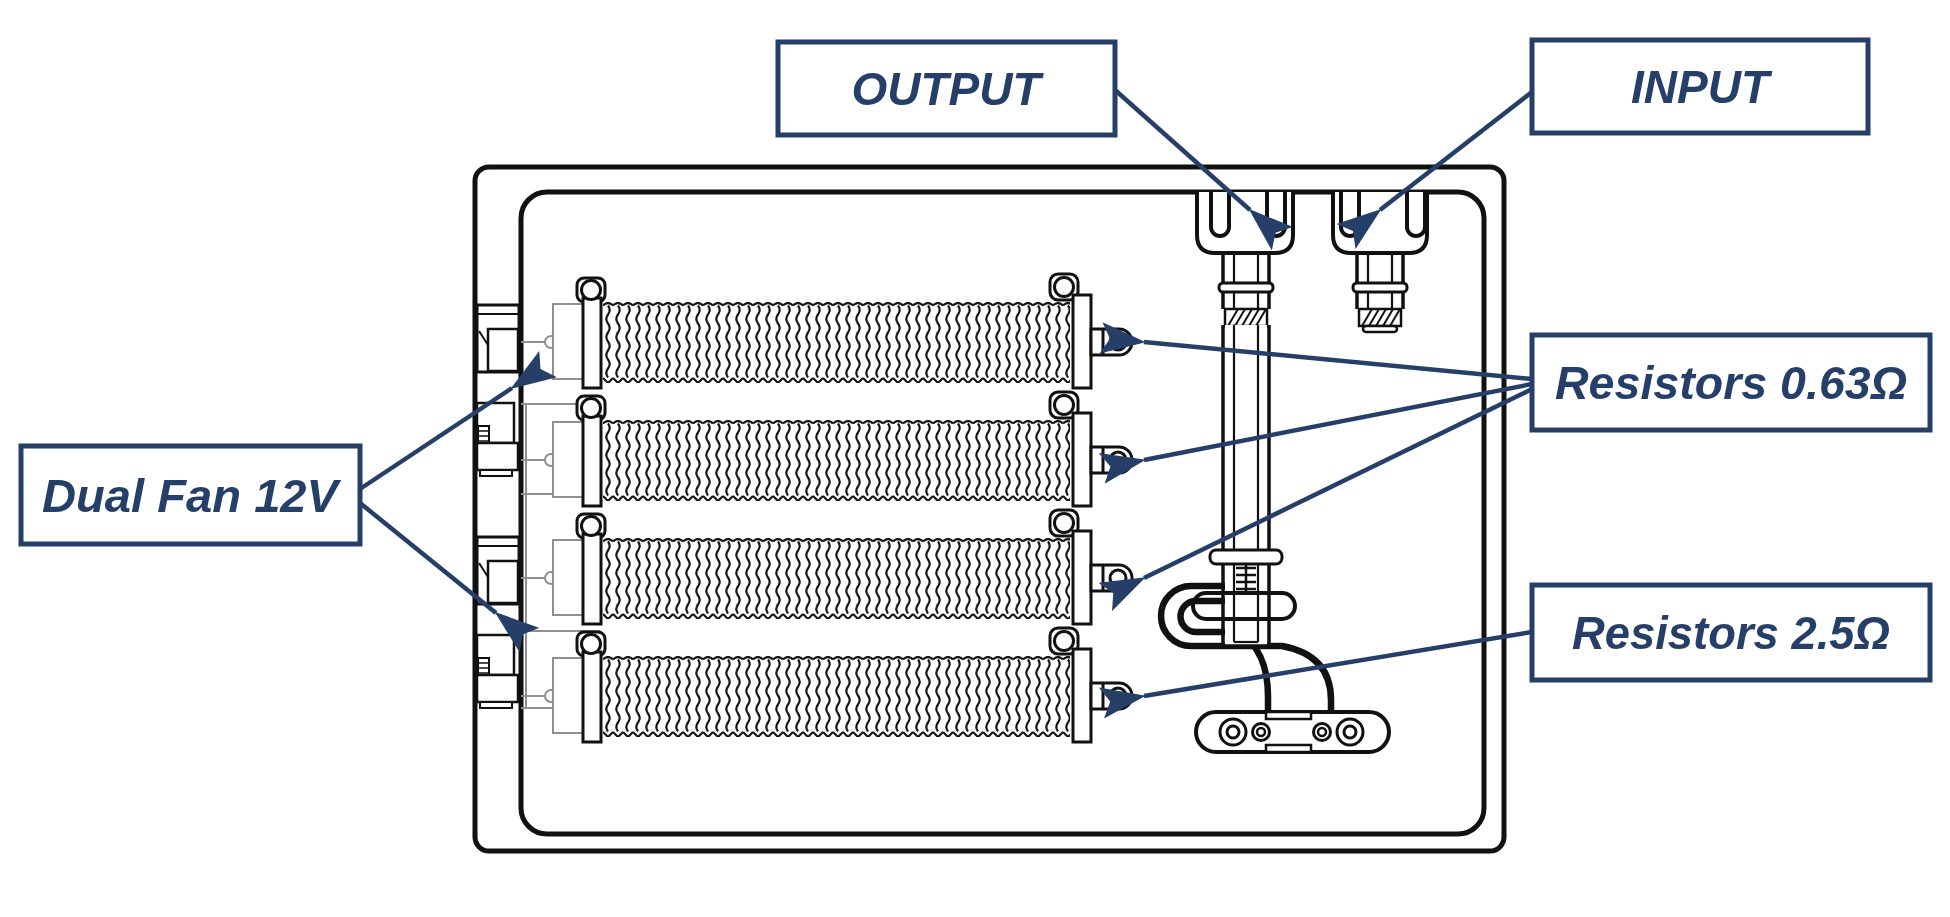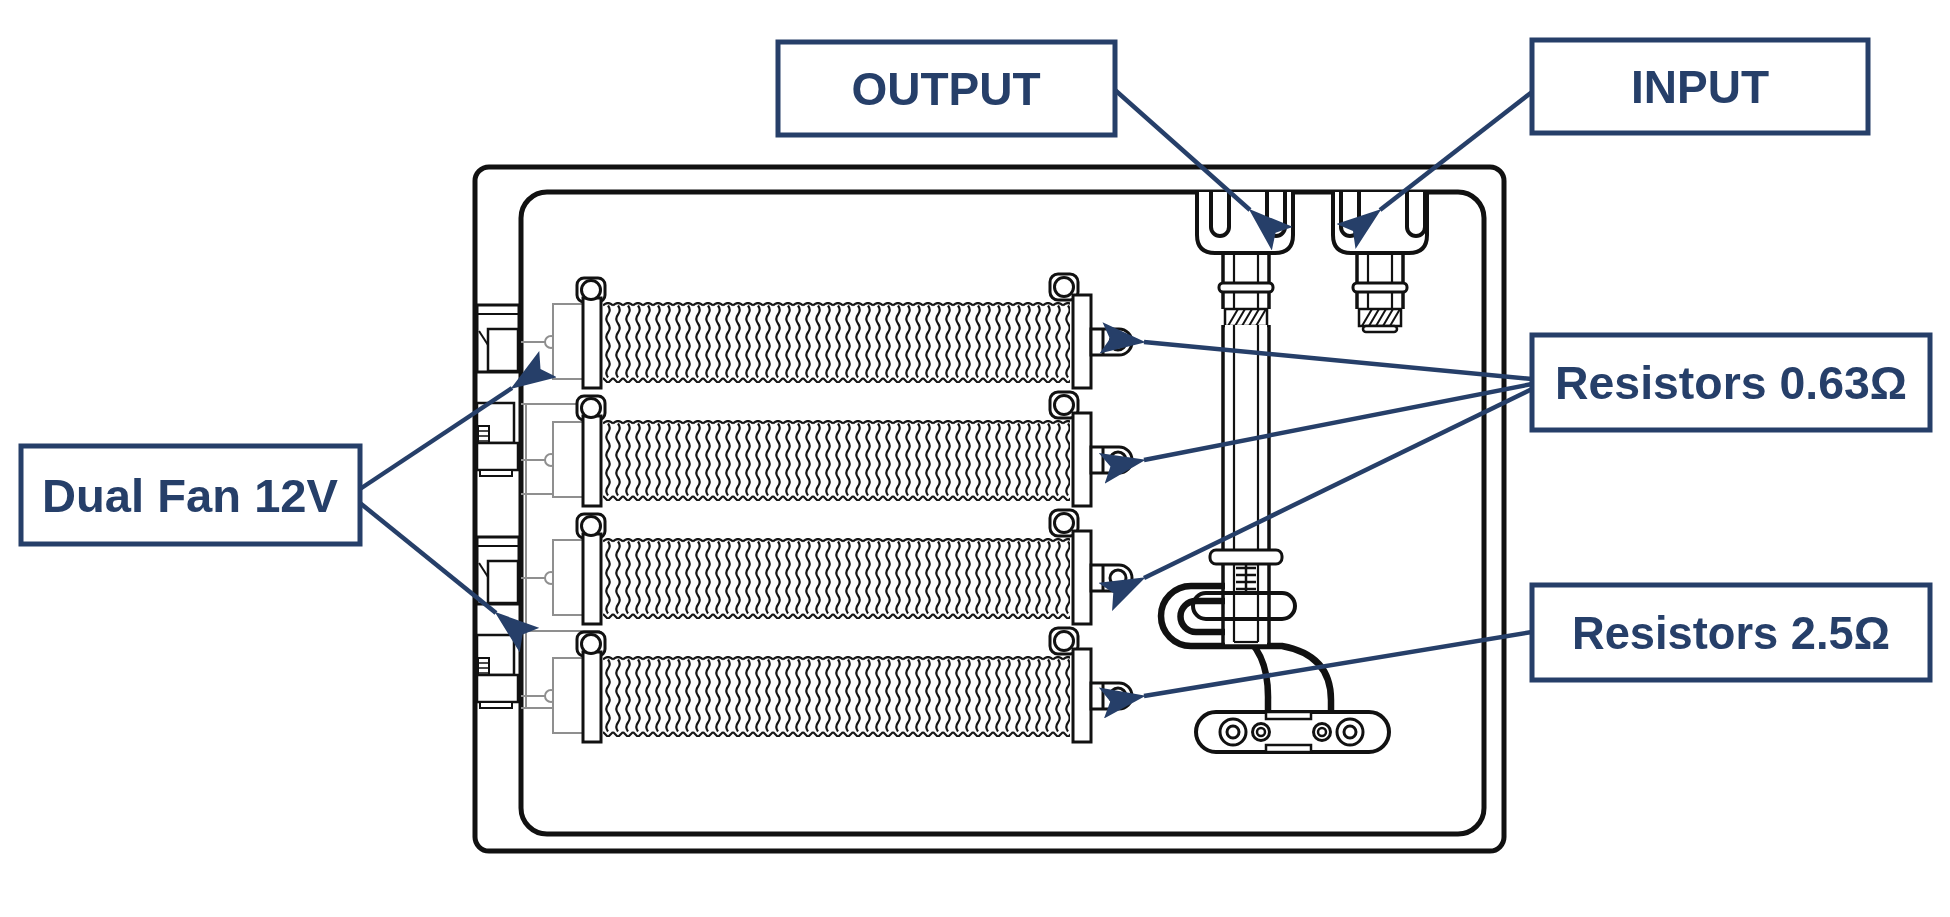--- a/index.html
+++ b/index.html
@@ -2,21 +2,21 @@
 <html style="--annotation: #263f69; --ink: #111111; --detail: #8f8f8f; --bg: #ffffff;"><head>
 <meta charset="utf-8">
 <style>
   :root{
     --annotation:#263f69;
     --ink:#111111;
     --detail:#8f8f8f;
     --bg:#ffffff;
   }
   html,body{margin:0;padding:0;background:var(--bg);}
-  .stage{position:relative;width:1950px;height:917px;background:var(--bg);overflow:hidden;}
+  .stage{position:relative;width:1950px;height:917px;background:var(--bg);overflow:hidden;font-style:italic;}
   svg{display:block;}
   .ink{stroke:var(--ink);fill:none;}
   .inkf{stroke:var(--ink);fill:#ffffff;}
   .coil-stroke{stroke:#161616;stroke-width:2.2;fill:none;}
   .gray{stroke:var(--detail);fill:none;}
   .grayf{stroke:var(--detail);fill:#ffffff;}
   .callout-box{fill:#ffffff;stroke:var(--annotation);stroke-width:5;}
   .callout-text{fill:var(--annotation);font-family:"Liberation Sans","DejaVu Sans",sans-serif;
                 font-weight:700;font-size:46px;text-anchor:middle;}
   .arrow{stroke:var(--annotation);stroke-width:4.5;fill:none;}

